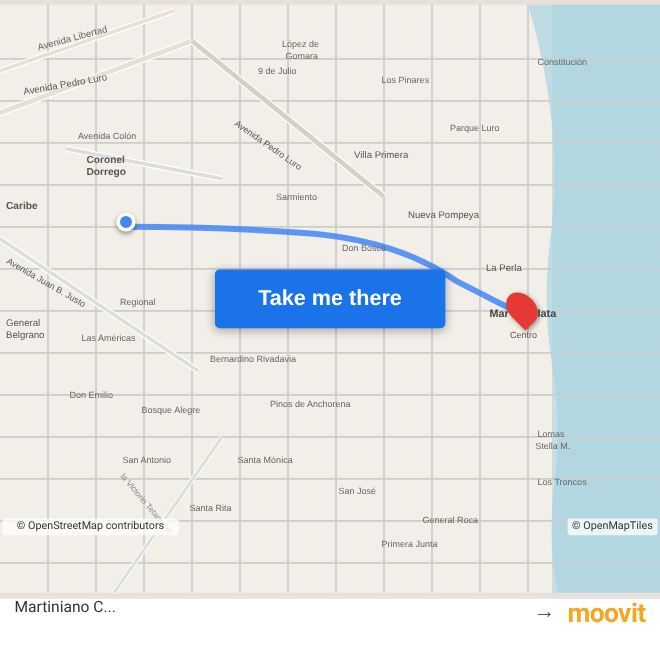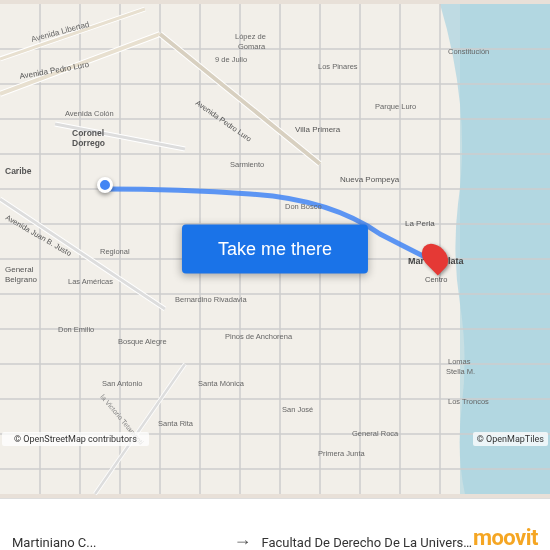--- a/index.html
+++ b/index.html
@@ -27,21 +27,21 @@
       position: absolute;
       top: 50%;
       left: 50%;
       transform: translate(-50%, -50%);
       background: #1a73e8;
       color: white;
       border: none;
       border-radius: 4px;
       padding: 14px 36px;
       font-size: 18px;
-      font-weight: 400;
+      font-weight: 700;
       cursor: pointer;
       white-space: nowrap;
       box-shadow: 0 2px 8px rgba(0,0,0,0.3);
       z-index: 10;
     }
 
     
     .origin-marker {
       position: absolute;
       width: 16px;
@@ -94,21 +94,21 @@
       padding: 2px 4px;
       border-radius: 2px;
       z-index: 8;
     }
 
     
     #bottom-bar {
       height: 52px;
       background: white;
       display: flex;
-      align-items: flex-end;
+      align-items: flex-start;
       justify-content: space-between;
       padding: 0 12px;
       border-top: 1px solid #ddd;
       z-index: 20;
     }
 
     .bottom-location {
       display: flex;
       flex-direction: column;
       flex: 1;
@@ -263,20 +263,17 @@
     </div>
   </div>
 
   <div id="bottom-bar">
     <div class="bottom-location">
       <span class="bottom-location-text">Martiniano C...</span>
     </div>
     <div class="bottom-arrow">
       <span>→</span>
     </div>
-    <div class="bottom-location">
-      <span class="bottom-location-text">Facultad De Derecho De La Univers...</span>
-    </div>
     <div id="moovit-logo">
       <span class="moovit-text">moovit</span>
     </div>
   </div>
 </div>
 
 </body></html>

